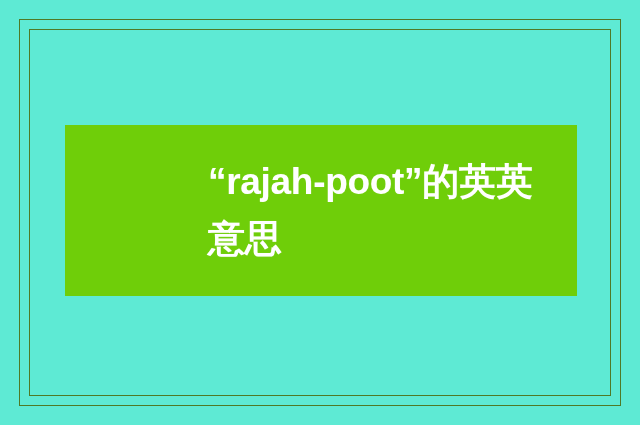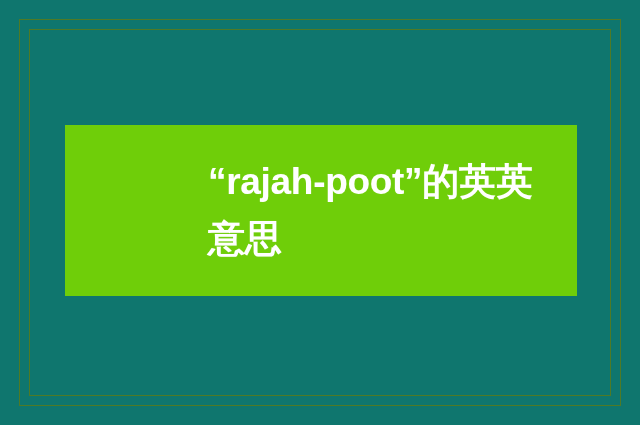--- a/index.html
+++ b/index.html
@@ -11,21 +11,21 @@
     width: 640px;
     height: 425px;
     overflow: hidden;
     font-family: "Liberation Sans", "DejaVu Sans", sans-serif;
   }
 
   #canvas {
     position: relative;
     width: 640px;
     height: 425px;
-    background: #0f766e;
+    background: #5eead4;
     box-sizing: border-box;
   }
 
   
   .frame {
     position: absolute;
     box-sizing: border-box;
     pointer-events: none;
   }
   .frame-outer {

